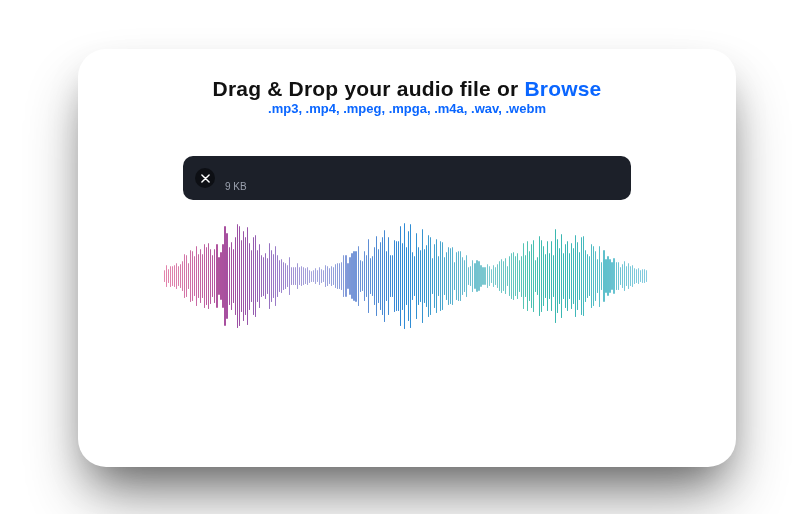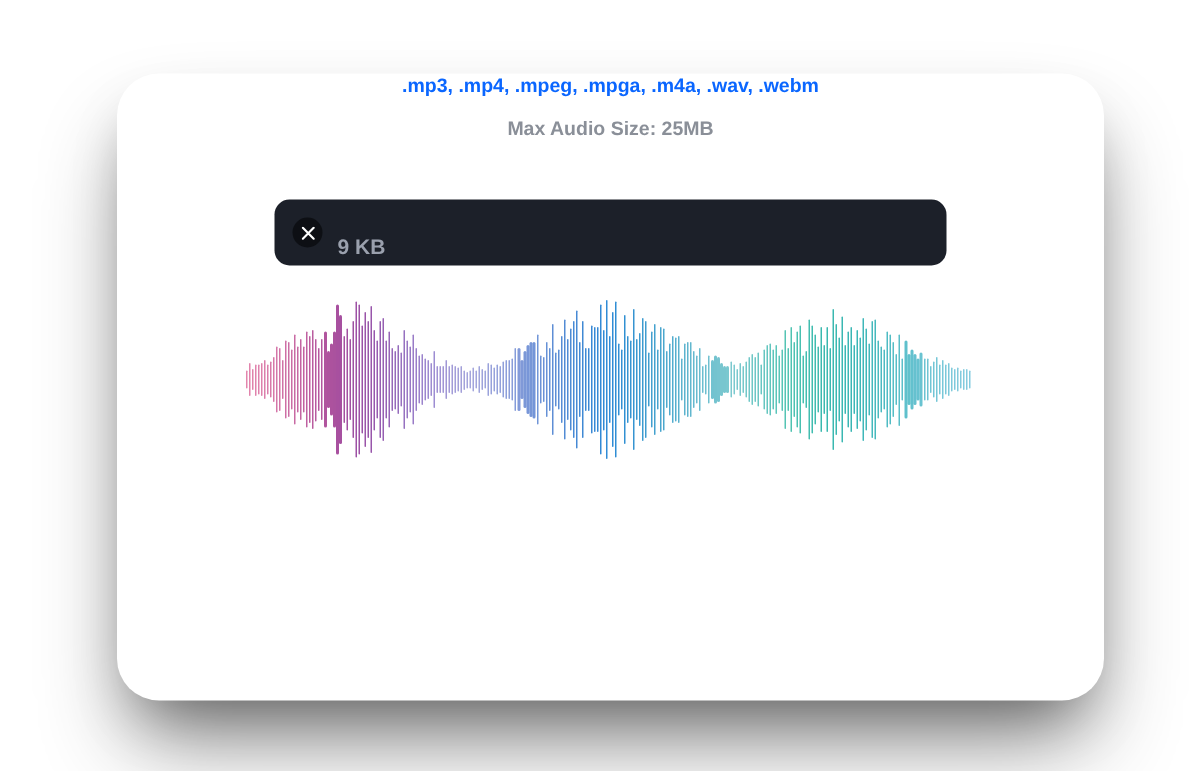--- a/index.html
+++ b/index.html
@@ -80,22 +80,22 @@
     justify-content: center;
   }
   .file-name {
     color: #ffffff;
     font-size: 12px;
     font-weight: 600;
     line-height: 1.2;
   }
   .file-size {
     color: #9aa0ad;
-    font-size: 14px;
-    font-weight: 700;
+    font-size: 10px;
+    font-weight: 400;
     line-height: 1.2;
     margin-top: 18px;
   }
   .waveform {
     position: relative;
     margin: 20px auto 0;
     width: 486px;
     height: 112px;
     display: flex;
     align-items: center;
@@ -118,24 +118,26 @@
     border-radius: 999px;
     padding: 13px 28px;
     cursor: pointer;
   }
 </style>
 </head>
 <body>
 
 <div class="card">
 
+  <div class="heading">
+    <span>Drag &amp; Drop your audio file or </span><span class="browse">Browse</span>
+  </div>
 
   <div class="formats">.mp3, .mp4, .mpeg, .mpga, .m4a, .wav, .webm</div>
 
-  <div class="maxsize">Max Audio Size: 25MB</div>
 
   <div class="file-chip">
     <span class="close-circle">
       <svg viewBox="0 0 10 10">
         <path d="M1 1 L9 9 M9 1 L1 9" stroke="#fff" stroke-width="1.6" stroke-linecap="round"></path>
       </svg>
     </span>
     <span class="file-meta">
       <span class="file-size">9 KB</span>
     </span>

